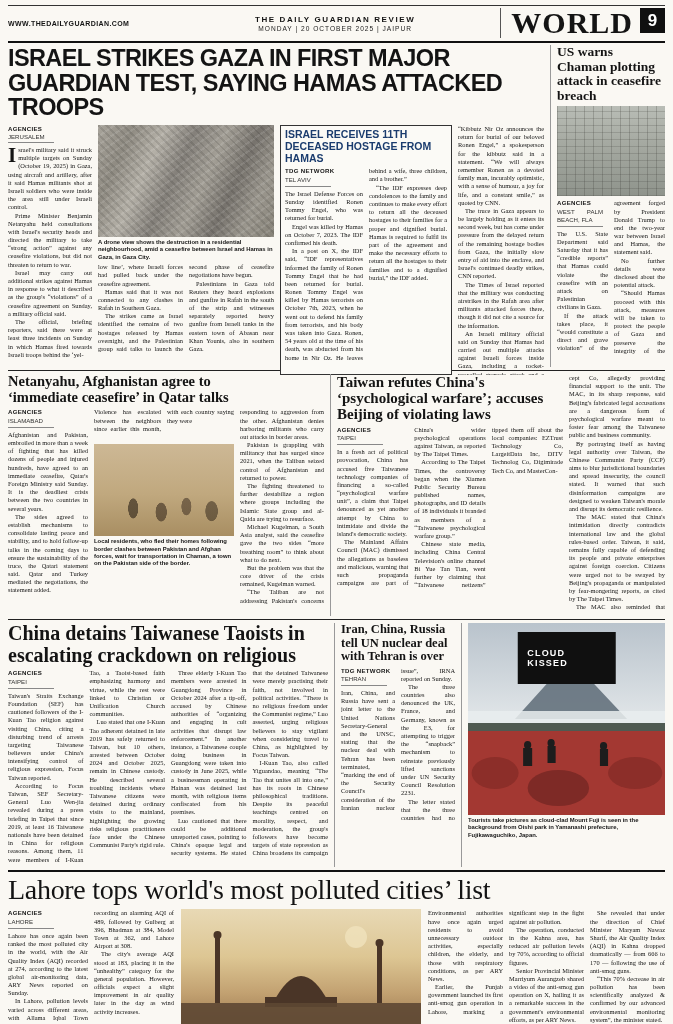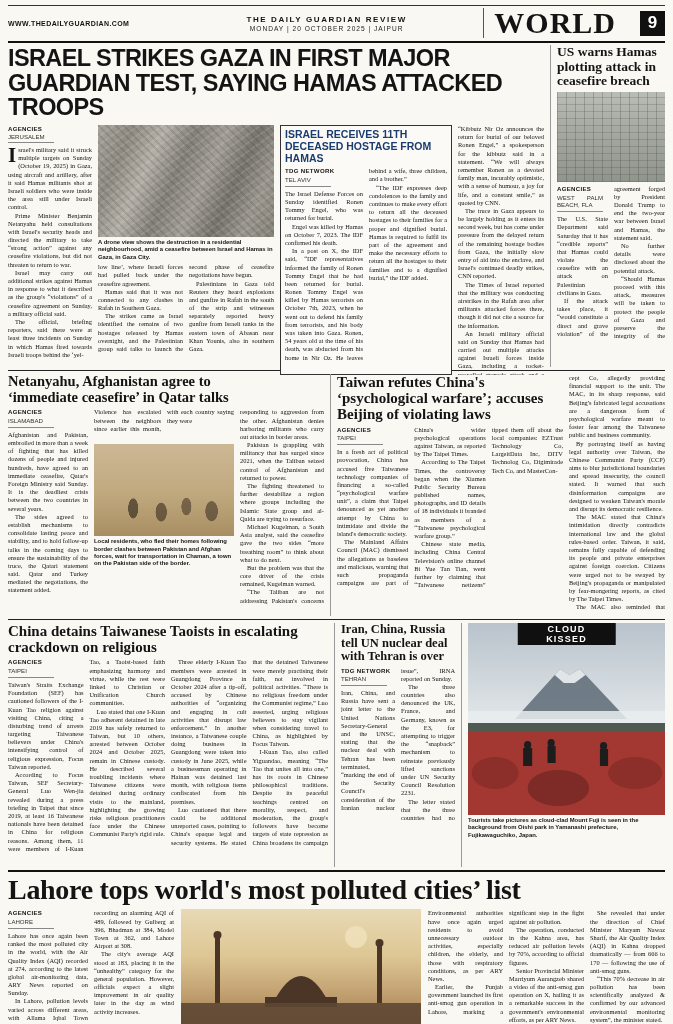--- a/index.html
+++ b/index.html
@@ -6,21 +6,21 @@
   body{width:673px;height:1024px;background:#faf8f3;color:#141414;font-family:"Liberation Serif",serif;overflow:hidden;}
   .page{box-sizing:border-box;width:673px;height:828px;padding:5px 8px;}
   .rule{border-top:1px solid #222;margin:3px 0;}
 
   
   .masthead{display:flex;align-items:center;border-top:1px solid #333;border-bottom:2px solid #111;padding:2px 0 3px;}
   .mh-left{width:170px;font-family:"Liberation Sans",sans-serif;font-size:7px;font-weight:bold;letter-spacing:.4px;}
   .mh-center{flex:1;text-align:center;}
   .paper-name{font-family:"Liberation Sans",sans-serif;font-size:8px;font-weight:bold;letter-spacing:1.6px;}
   .date-line{font-family:"Liberation Sans",sans-serif;font-size:6.6px;letter-spacing:1px;margin-top:1px;color:#222;}
-  .mh-right{display:flex;align-items:center;gap:24px;border-left:1px solid #555;padding-left:10px;margin-left:8px;}
+  .mh-right{display:flex;align-items:flex-start;gap:7px;border-left:1px solid #555;padding-left:10px;margin-left:8px;}
   .section-title{font-family:"Liberation Serif",serif;font-weight:bold;font-size:30px;letter-spacing:1px;line-height:1;}
   .page-badge{display:inline-flex;align-items:center;justify-content:center;width:25px;height:25px;background:#101010;color:#fff;font-family:"Liberation Sans",sans-serif;font-weight:bold;font-size:17px;}
 
   
   .bt{font-size:6.4px;line-height:1.28;text-align:justify;overflow:hidden;column-fill:auto;}
   .bt p{margin:0;text-indent:7px;}
   .bt p:first-of-type{text-indent:0;}
   .two-col{column-count:2;column-gap:6px;}
   .three-col{column-count:3;column-gap:6px;}
   .four-col{column-count:4;column-gap:6px;}
@@ -74,33 +74,33 @@
   .pk3{flex:1;height:196px;}
   .taiwan{flex:1;border-left:1px solid #999;margin-left:6px;padding-left:6px;display:flex;gap:6px;}
   .tw-left{width:226px;}
   .tw-hl{font-size:15px;}
   .twbody{height:168px;}
   .tw-right{width:96px;height:238px;}
 
   
   .third-section{display:flex;height:244px;}
   .china{width:320px;}
-  .ch-hl{font-size:15px;}
+  .ch-hl{font-size:20px;}
   .chbody{height:196px;}
   .iran{width:114px;border-left:1px solid #999;margin-left:6px;padding-left:6px;}
   .iran-hl{font-size:12.5px;}
   .irbody{height:158px;}
   .cloud{flex:1;margin:0 0 0 6px;padding-left:6px;border-left:1px solid #999;}
   .ph-fuji{height:192px;background:linear-gradient(180deg,#b9c3cc 0%,#dfe4e7 48%,#cfd6da 100%);}
   .fuji-art{position:absolute;inset:0;width:100%;height:100%;}
-  .badge{position:absolute;top:0;left:50%;transform:translateX(-50%);background:#101010;color:#fff;font-family:"Liberation Sans",sans-serif;font-weight:bold;font-size:9px;letter-spacing:1.2px;padding:1px 10px;z-index:2;text-align:center;}
+  .badge{position:absolute;top:9px;left:50%;transform:translateX(-50%);background:#101010;color:#fff;font-family:"Liberation Sans",sans-serif;font-weight:bold;font-size:9px;letter-spacing:1.2px;padding:16px 10px;z-index:2;}
 
   
   .lahore{border-top:2px solid #111;margin-top:3px;padding-top:2px;}
-  .lahore-hl{font-family:"Liberation Serif",serif;font-weight:bold;font-size:28px;line-height:1.05;margin:1px 0 5px;letter-spacing:-.3px;}
+  .lahore-hl{font-family:"Liberation Serif",serif;font-weight:normal;font-size:28px;line-height:1.05;margin:1px 0 5px;letter-spacing:-.3px;}
   .lh-row{display:flex;gap:7px;height:120px;}
   .lh-left{width:166px;height:120px;}
   .lh-photo{width:240px;}
   .ph-mosque{height:120px;background:linear-gradient(180deg,#e8d9b5 0%,#ddc693 40%,#c2a171 70%,#97744c 100%);}
   .mosque-art{position:absolute;inset:0;width:100%;height:100%;}
   .lh-right{flex:1;height:120px;}
   figure{margin:0;}
 </style>
 </head>
 <body>
@@ -160,21 +160,21 @@
         </aside>
         <div class="c4 bt">
             <p>“Kibbutz Nir Oz announces the return for burial of our beloved Ronen Engel,” a spokesperson for the kibbutz said in a statement. “We will always remember Ronen as a devoted family man, incurably optimistic, with a sense of humour, a joy for life, and a constant smile,” as quoted by CNN.</p>
             <p>The truce in Gaza appears to be largely holding as it enters its second week, but has come under pressure from the delayed return of the remaining hostage bodies from Gaza, the initially slow entry of aid into the enclave, and Israel's continued deadly strikes, CNN reported.</p>
             <p>The Times of Israel reported that the military was conducting airstrikes in the Rafah area after militants attacked forces there, though it did not cite a source for the information.</p>
             <p>An Israeli military official said on Sunday that Hamas had carried out multiple attacks against Israeli forces inside Gaza, including a rocket-propelled grenade attack and a sniper attack against Israeli soldiers.</p>
           </div>
       </div>
     </article>
     <article class="us-warns">
-      <h2 class="sec-hl us-hl">US warns Hamas plotting attack in ceasefire breach</h2>
+      <h2 class="sec-hl us-hl">US warns Chaman plotting attack in ceasefire breach</h2>
       <div class="ph ph-aerial"></div>
       <div class="bt two-col usbody">
         <div class="byline">
           <span class="agency">AGENCIES</span>
           <span class="place">WEST PALM BEACH, FLA</span>
         </div>
       <p>The U.S. State Department said Saturday that it has “credible reports” that Hamas could violate the ceasefire with an attack on Palestinian civilians in Gaza.</p>
           <p>If the attack takes place, it “would constitute a direct and grave violation” of the agreement forged by President Donald Trump to end the two-year war between Israel and Hamas, the statement said.</p>
           <p>No further details were disclosed about the potential attack.</p>
           <p>“Should Hamas proceed with this attack, measures will be taken to protect the people of Gaza and preserve the integrity of the ceasefire,” the State Department said.</p>

